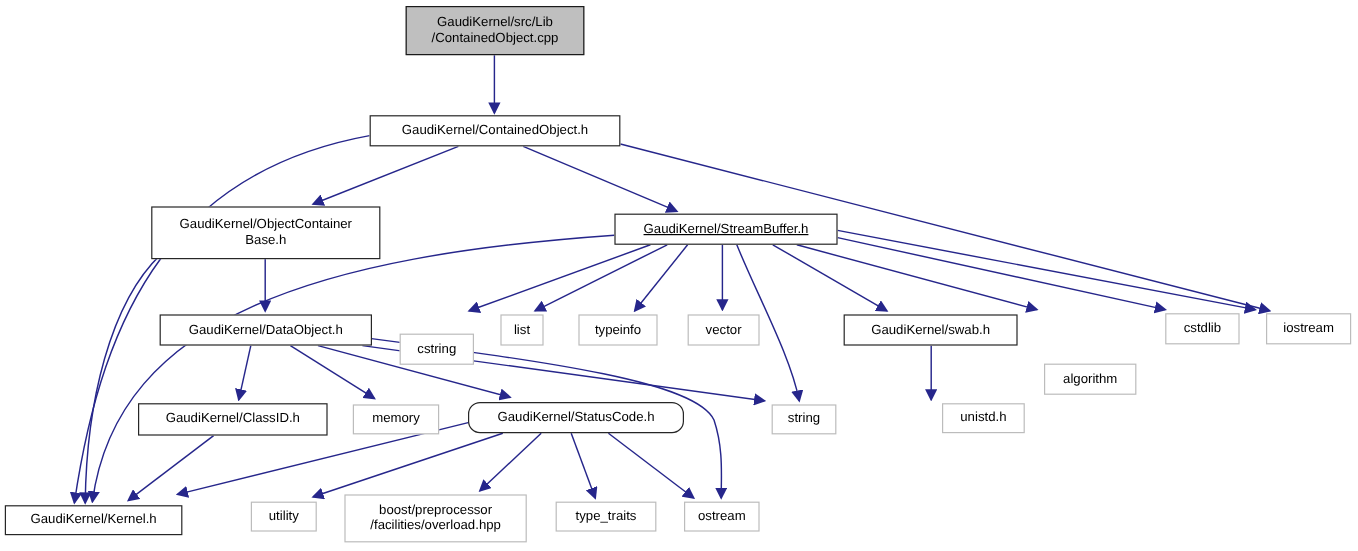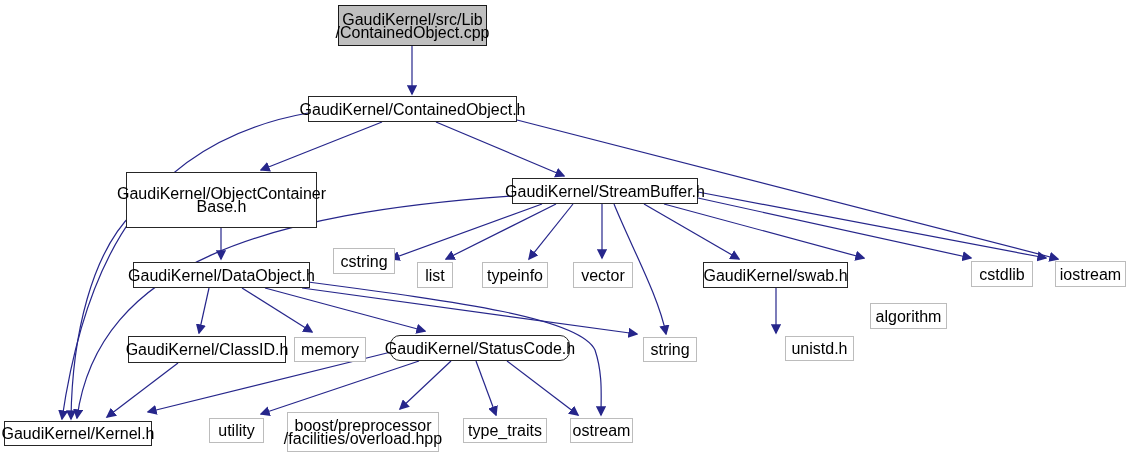--- a/index.html
+++ b/index.html
@@ -9,21 +9,21 @@
     background:#ffffff;
     font-family:"Liberation Sans","DejaVu Sans",sans-serif;
     overflow:hidden;
   }
   #edge-layer{position:absolute;left:0;top:0;width:1132px;height:459px;}
   .node{
     position:absolute;
     box-sizing:border-box;
     display:flex;align-items:center;justify-content:center;
     text-align:center;
-    font-size:16px;line-height:13px;
+    font-size:11px;line-height:13px;
     color:#000;
     background:#ffffff;
     white-space:pre-line;
     padding:1px 3px;
   }
   .node.internal{border:1.5px solid #262626;}
   .node.system{border:1.4px solid #bcbcbc;}
   .node.source{border:1.5px solid #1a1a1a;background:#bfbfbf;}
   .edge{fill:none;stroke-width:1.2px;}
 </style>
@@ -66,33 +66,33 @@
         <path d="M451,361 L400,409" class="edge" stroke="#26268b" marker-end="url(#arrow)"></path>
         <path d="M476,361 L496,415" class="edge" stroke="#26268b" marker-end="url(#arrow)"></path>
         <path d="M507,361 L578,415" class="edge" stroke="#26268b" marker-end="url(#arrow)"></path>
         <path d="M776,288 L776,333" class="edge" stroke="#26268b" marker-end="url(#arrow)"></path>
       </g>
   </svg>
   <div id="node-layer">
       <div class="node source" style="left: 338px; top: 5px; width: 149px; height: 41px;"><span>GaudiKernel/src/Lib
 /ContainedObject.cpp</span></div>
       <div class="node internal" style="left: 308px; top: 96px; width: 209px; height: 26px;"><span>GaudiKernel/ContainedObject.h</span></div>
-      <div class="node internal" style="left: 126px; top: 172px; width: 191px; height: 56px;"><span>GaudiKernel/ObjectContainer
+      <div class="node internal" style="left: 126px; top: 172px; width: 191px; height: 44px;"><span>GaudiKernel/ObjectContainer
 Base.h</span></div>
-      <div class="node internal" style="left: 512px; top: 178px; width: 186px; height: 26px;"><span>GaudiKernel/StreamBuffer.h</span></div>
+      <div class="node internal" style="left: 512px; top: 178px; width: 186px; height: 26px; text-decoration: underline;"><span>GaudiKernel/StreamBuffer.h</span></div>
       <div class="node internal" style="left: 133px; top: 262px; width: 177px; height: 26px;"><span>GaudiKernel/DataObject.h</span></div>
-      <div class="node system" style="left: 333px; top: 248px; width: 62px; height: 26px;"><span>cstring</span></div>
+      <div class="node system" style="left: 333px; top: 278px; width: 62px; height: 26px;"><span>cstring</span></div>
       <div class="node system" style="left: 417px; top: 262px; width: 36px; height: 26px;"><span>list</span></div>
       <div class="node system" style="left: 482px; top: 262px; width: 66px; height: 26px;"><span>typeinfo</span></div>
       <div class="node system" style="left: 573px; top: 262px; width: 60px; height: 26px;"><span>vector</span></div>
       <div class="node internal" style="left: 703px; top: 262px; width: 145px; height: 26px; text-align: center;"><span>GaudiKernel/swab.h</span></div>
       <div class="node system" style="left: 870px; top: 261px; width: 77px; height: 26px; margin-top: 42px;"><span>algorithm</span></div>
       <div class="node system" style="left: 971px; top: 261px; width: 62px; height: 26px;"><span>cstdlib</span></div>
       <div class="node system" style="left: 1055px; top: 261px; width: 71px; height: 26px;"><span>iostream</span></div>
-      <div class="node internal" style="left: 128px; top: 336px; width: 158px; height: 27px;"><span>GaudiKernel/ClassID.h</span></div>
+      <div class="node internal" style="left: 115px; top: 336px; width: 158px; height: 27px;"><span>GaudiKernel/ClassID.h</span></div>
       <div class="node system" style="left: 294px; top: 337px; width: 72px; height: 25px;"><span>memory</span></div>
       <div class="node internal" style="left: 390px; top: 335px; width: 180px; height: 26px; border-radius: 10px;"><span>GaudiKernel/StatusCode.h</span></div>
       <div class="node system" style="left: 643px; top: 337px; width: 54px; height: 25px;"><span>string</span></div>
       <div class="node system" style="left: 785px; top: 336px; width: 69px; height: 25px;"><span>unistd.h</span></div>
       <div class="node internal" style="left: 4px; top: 421px; width: 148px; height: 25px;"><span>GaudiKernel/Kernel.h</span></div>
       <div class="node system" style="left: 209px; top: 418px; width: 55px; height: 25px;"><span>utility</span></div>
       <div class="node system" style="left: 287px; top: 412px; width: 152px; height: 40px;"><span>boost/preprocessor
 /facilities/overload.hpp</span></div>
       <div class="node system" style="left: 463px; top: 418px; width: 84px; height: 25px;"><span>type_traits</span></div>
       <div class="node system" style="left: 570px; top: 418px; width: 63px; height: 25px;"><span>ostream</span></div>

